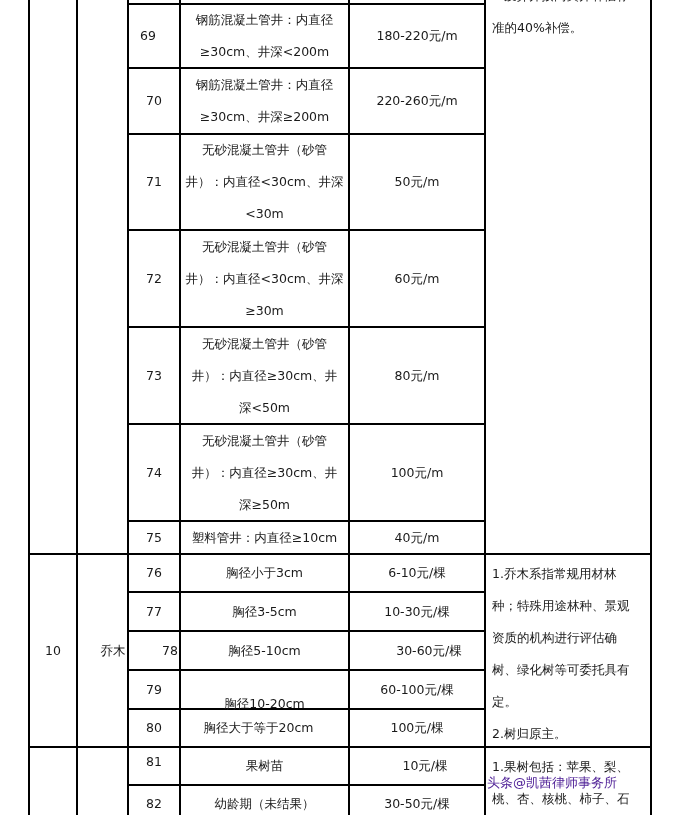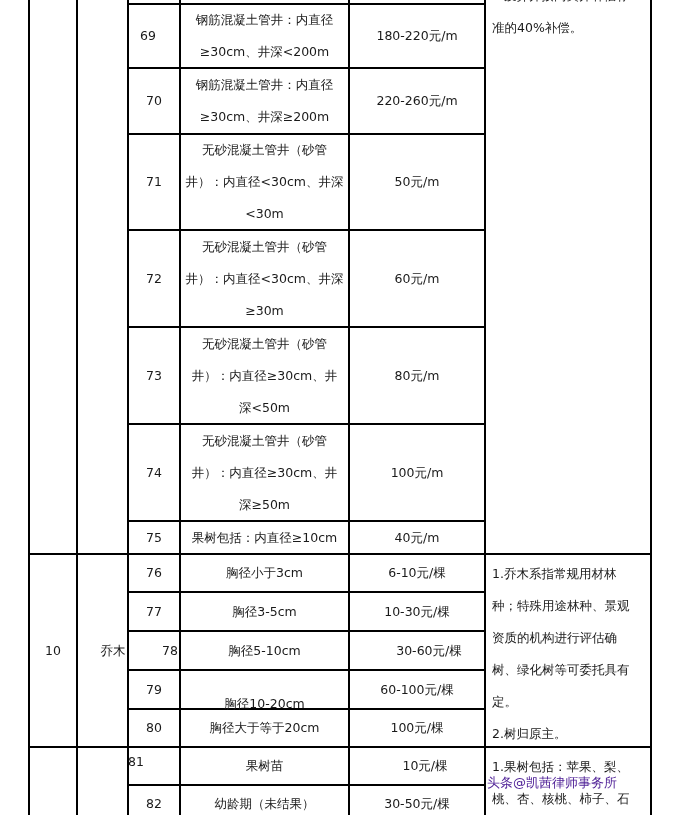--- a/index.html
+++ b/index.html
@@ -80,21 +80,21 @@
 
 <div class="cell" style="left:129px; width:50px; top:425px; height:95px;">74</div>
 <div class="cell" style="left:181px; width:167px; top:425px; height:95px; flex-direction:column;">
   <div>无砂混凝土管井（砂管</div>
   <div>井）：内直径≥30cm、井</div>
   <div>深≥50m</div>
 </div>
 <div class="cell" style="left:350px; width:134px; top:425px; height:95px;">100元/m</div>
 
 <div class="cell" style="left:129px; width:50px; top:522px; height:31px;">75</div>
-<div class="cell" style="left:181px; width:167px; top:522px; height:31px;">果树包括：内直径≥10cm</div>
+<div class="cell" style="left:181px; width:167px; top:522px; height:31px;">塑料管井：内直径≥10cm</div>
 <div class="cell" style="left:350px; width:134px; top:522px; height:31px;">40元/m</div>
 
 <div class="note" style="left:492px; top:-20px; width:155px; overflow:hidden; white-space:nowrap;">2.废弃井按同类井补偿标</div>
 <div class="note" style="left:492px; top:12px; width:155px;">准的40%补偿。</div>
 
 <div class="cell" style="left:30px; width:46px; top:555px; height:191px;">10</div>
 <div class="cell" style="left:78px; width:57px; top:555px; height:191px;padding-left:13px;">乔木</div>
 
 <div class="cell" style="left:129px; width:50px; top:555px; height:36px;">76</div>
 <div class="cell" style="left:181px; width:167px; top:555px; height:36px;">胸径小于3cm</div>
@@ -106,33 +106,33 @@
 
 <div class="cell" style="left:145px; width:50px; top:632px; height:37px;">78</div>
 <div class="cell" style="left:181px; width:167px; top:632px; height:37px;">胸径5-10cm</div>
 <div class="cell" style="left:350px; width:158px; top:632px; height:37px;">30-60元/棵</div>
 
 <div class="cell" style="left:129px; width:50px; top:671px; height:37px;">79</div>
 <div class="cell" style="left:181px; width:167px; top:671px; height:37px;margin-top:14px;">胸径10-20cm</div>
 <div class="cell" style="left:350px; width:134px; top:671px; height:37px;">60-100元/棵</div>
 
 <div class="cell" style="left:129px; width:50px; top:710px; height:36px;">80</div>
-<div class="cell" style="left:181px; width:167px; top:710px; height:36px;">胸径大于等于20cm</div>
+<div class="cell" style="left:175px; width:167px; top:710px; height:36px;">胸径大于等于20cm</div>
 <div class="cell" style="left:350px; width:134px; top:710px; height:36px;">100元/棵</div>
 
 <div class="note" style="left:492px; top:558px; width:158px;">
   <div>1.乔木系指常规用材林</div>
   <div>种；特殊用途林种、景观</div>
   <div>资质的机构进行评估确</div>
   <div>树、绿化树等可委托具有</div>
   <div>定。</div>
   <div>2.树归原主。</div>
 </div>
 
-<div class="cell" style="left:111px; width:50px; top:748px; height:28px;">81</div>
+<div class="cell" style="left:129px; width:50px; top:748px; height:28px;">81</div>
 <div class="cell" style="left:181px; width:167px; top:748px; height:36px;">果树苗</div>
 <div class="cell" style="left:350px; width:150px; top:748px; height:36px;">10元/棵</div>
 
 <div class="cell" style="left:129px; width:50px; top:786px; height:36px;">82</div>
 <div class="cell" style="left:181px; width:167px; top:786px; height:36px;">幼龄期（未结果）</div>
 <div class="cell" style="left:350px; width:134px; top:786px; height:36px;">30-50元/棵</div>
 
 <div class="note" style="left:492px; top:751px; width:158px;">
   <div>1.果树包括：苹果、梨、</div>
   <div>桃、杏、核桃、柿子、石</div>

